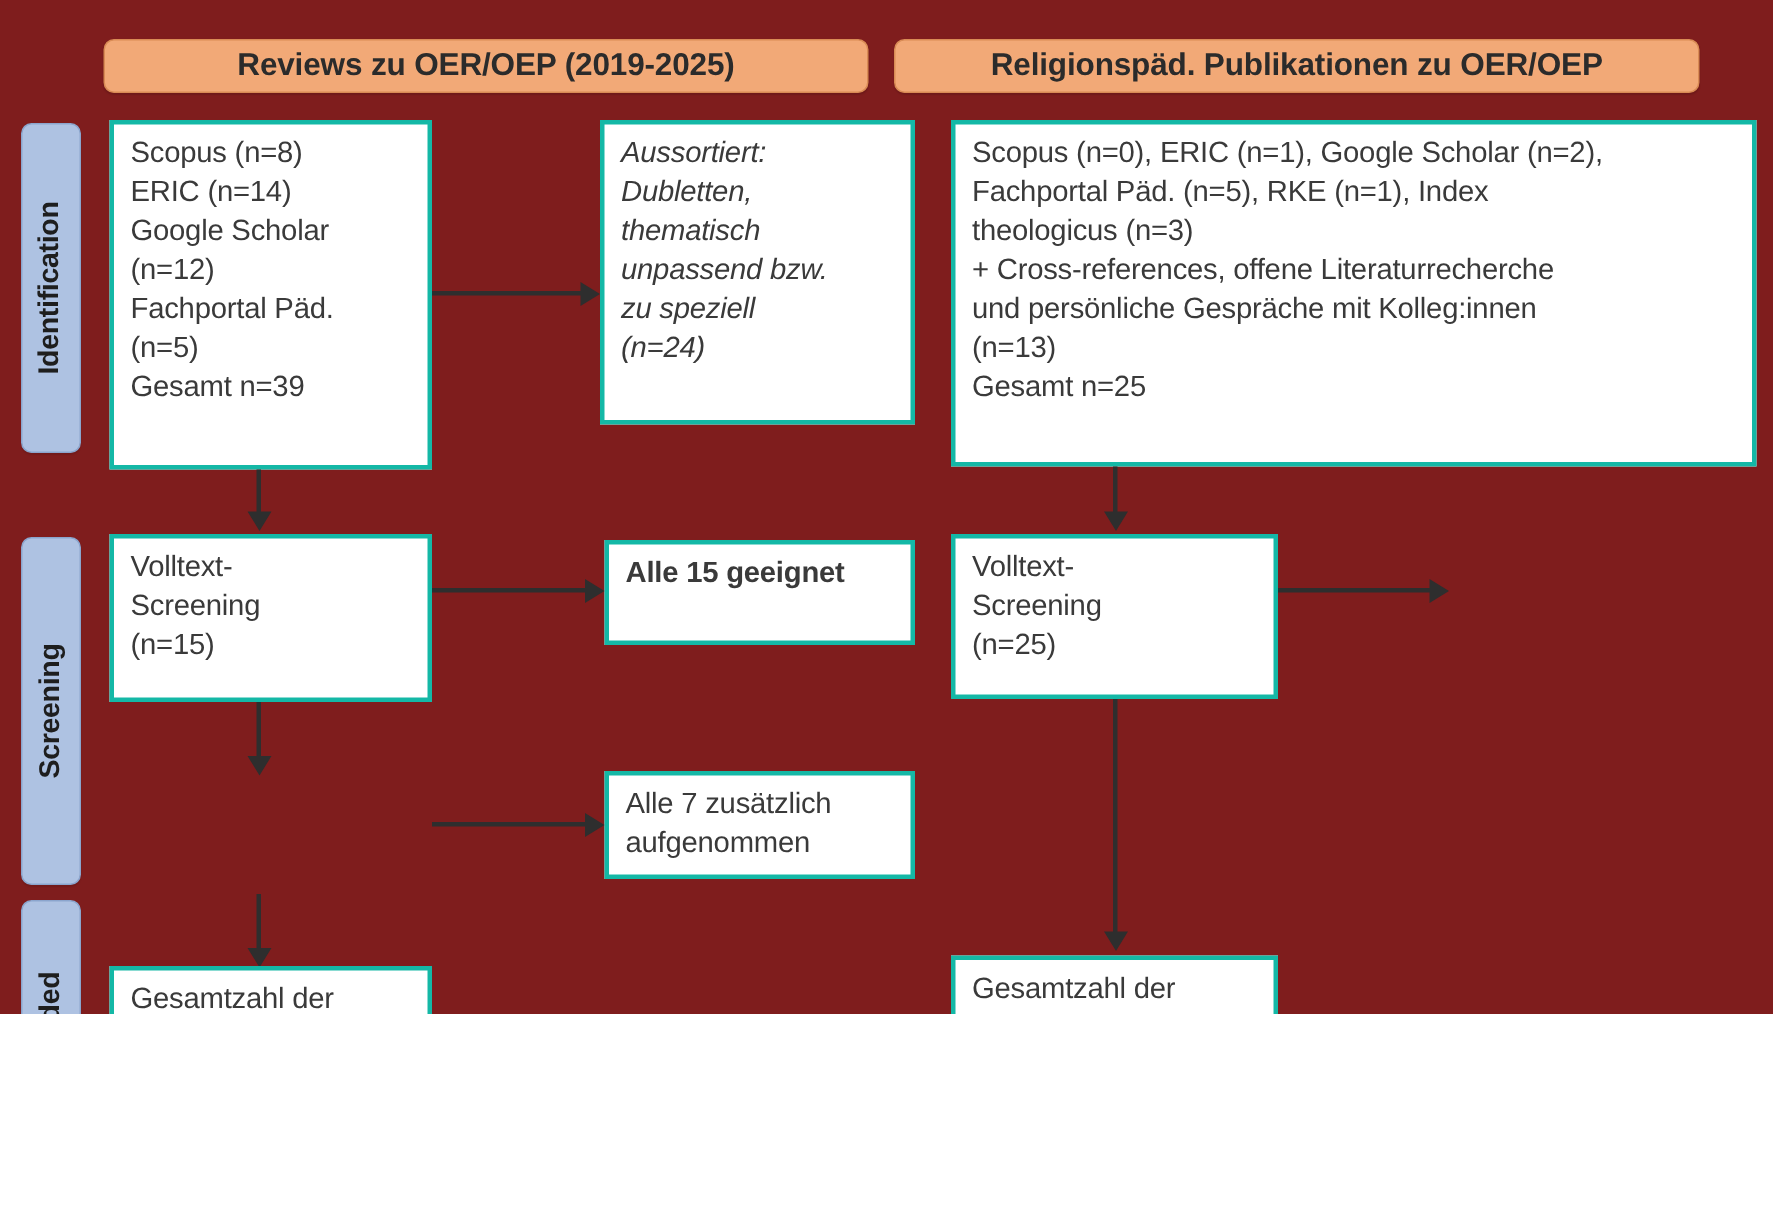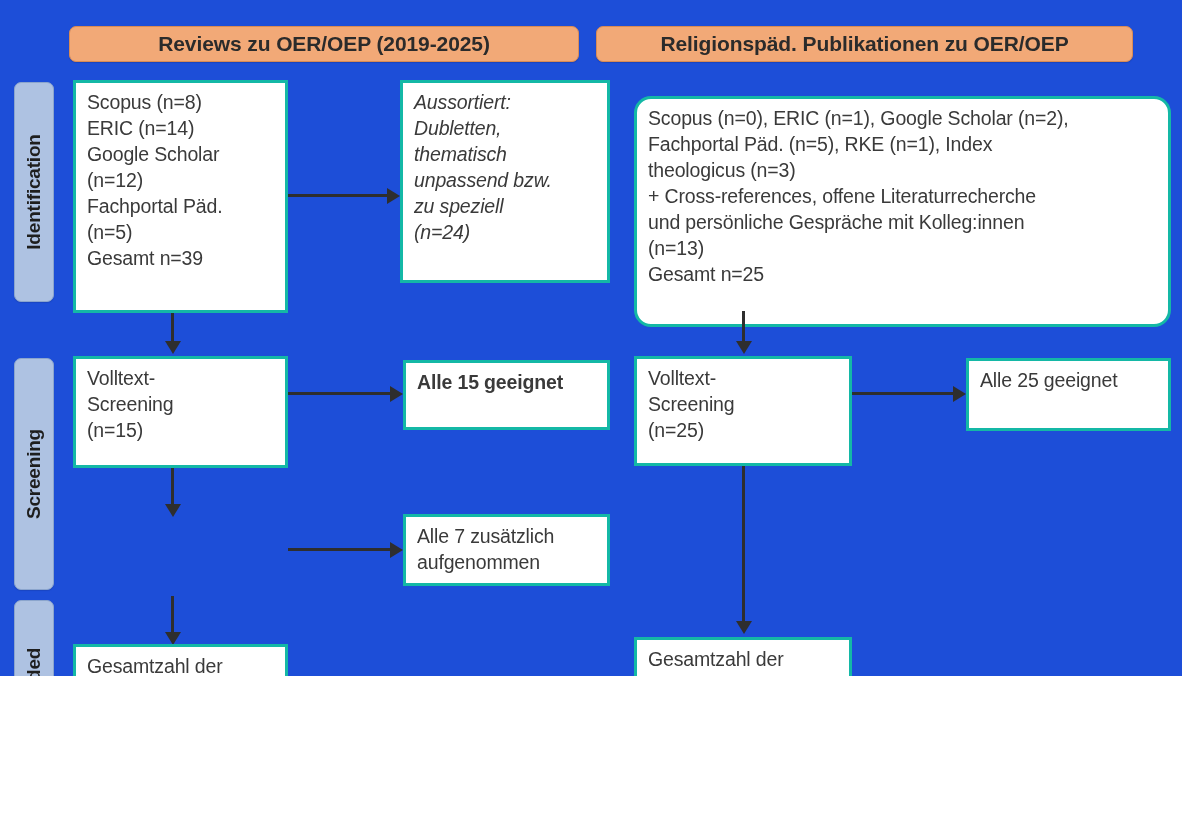--- a/index.html
+++ b/index.html
@@ -9,21 +9,21 @@
   }
   body {
     font-family: "Liberation Sans", sans-serif;
     -webkit-font-smoothing: antialiased;
   }
 
   #canvas {
     position: relative;
     width: 1182px;
     height: 676px;
-    background: #1d4ed8;
+    background: #7f1d1d;
     overflow: hidden;
   }
 
   
   .col-header {
     position: absolute;
     box-sizing: border-box;
     background: #f2a977;
     border: 1px solid #d98b55;
     border-radius: 7px;
@@ -161,36 +161,35 @@
   <div class="arrowhead right" style="left:390px; top:541.5px;"></div>
 
   <div class="conn v" style="left:171px; top:596px; width:3px; height:38px;"></div>
   <div class="arrowhead down" style="left:164.5px; top:632px;"></div>
 
   <div class="box" style="left:73px; top:644px; width:215px; height:130px;">Gesamtzahl der
 analysierten
 Reviews
 (n=19)</div>
 
-  <div class="box" style="left:634px; top:96px; width:537px; height:231px;border-radius:17px;">Scopus (n=0), ERIC (n=1), Google Scholar (n=2),
+  <div class="box" style="left:634px; top:80px; width:537px; height:231px;">Scopus (n=0), ERIC (n=1), Google Scholar (n=2),
 Fachportal Päd. (n=5), RKE (n=1), Index
 theologicus (n=3)
 + Cross-references, offene Literaturrecherche
 und persönliche Gespräche mit Kolleg:innen
 (n=13)
 Gesamt n=25</div>
 
   <div class="conn v" style="left:742px; top:311px; width:3px; height:32px;"></div>
   <div class="arrowhead down" style="left:735.5px; top:341px;"></div>
 
   <div class="box" style="left:634px; top:356px; width:218px; height:110px;">Volltext-
 Screening
 (n=25)</div>
 
-  <div class="box" style="left:966px; top:358px; width:205px; height:73px;">Alle 25 geeignet</div>
 
   <div class="conn h" style="left:852px; top:392px; width:103px;"></div>
   <div class="arrowhead right" style="left:953px; top:385.5px;"></div>
 
   <div class="conn v" style="left:742px; top:466px; width:3px; height:157px;"></div>
   <div class="arrowhead down" style="left:735.5px; top:621px;"></div>
 
   <div class="box" style="left:634px; top:637px; width:218px; height:137px;">Gesamtzahl der
 analysierten
 Publikationen

